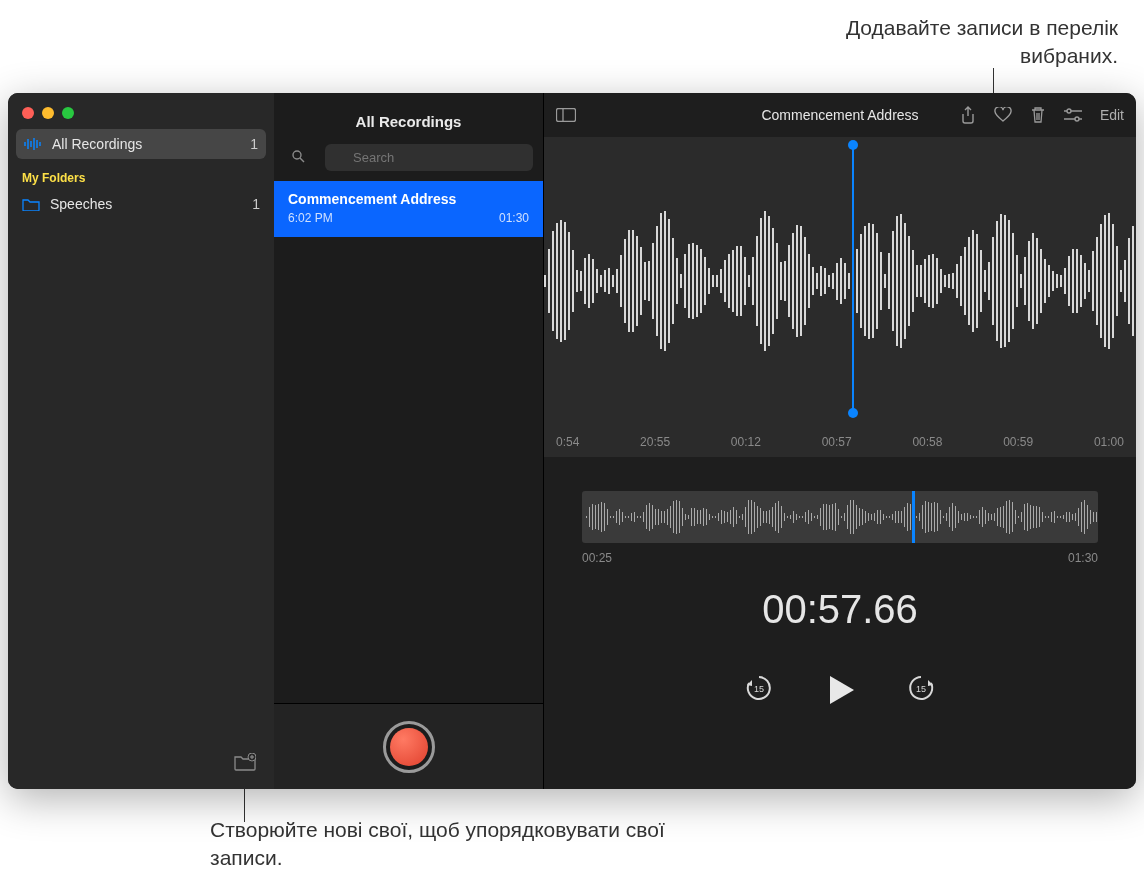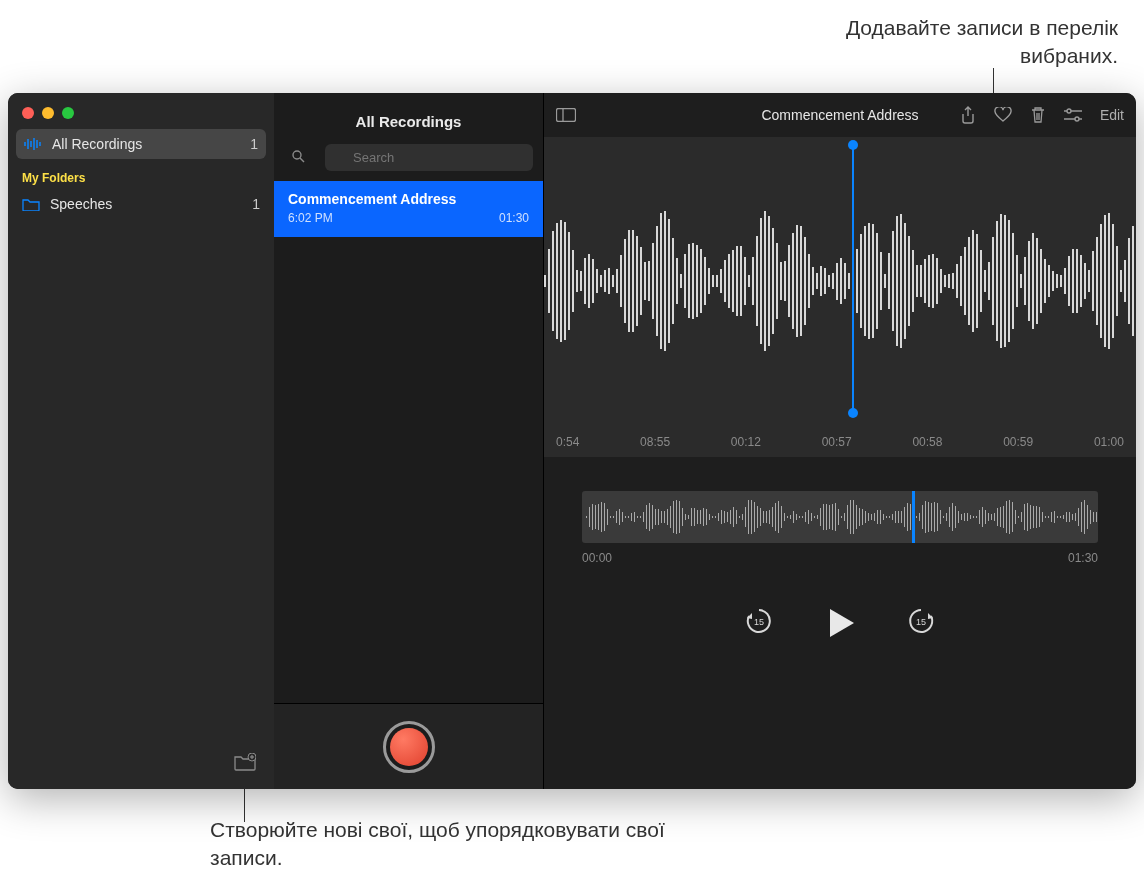--- a/index.html
+++ b/index.html
@@ -540,21 +540,21 @@
           <div class="bar" style="height: 113.322px;"></div>
           <div class="bar" style="height: 69.907px;"></div>
           <div class="bar" style="height: 22.3065px;"></div>
           <div class="bar" style="height: 41.9186px;"></div>
           <div class="bar" style="height: 86.9062px;"></div>
           <div class="bar" style="height: 110.414px;"></div>
         </div>
       <div class="playhead"></div>
       <div class="time-ruler">
         <span>0:54</span>
-        <span>08:55</span>
+        <span>20:55</span>
         <span>00:12</span>
         <span>00:57</span>
         <span>00:58</span>
         <span>00:59</span>
         <span>01:00</span>
       </div>
     </div>
 
     <div class="overview-strip">
       <div class="mini-bars" id="mini-bars">
@@ -726,24 +726,25 @@
           <div class="bar" style="height: 30.5333px;"></div>
           <div class="bar" style="height: 33.2117px;"></div>
           <div class="bar" style="height: 24.5657px;"></div>
           <div class="bar" style="height: 14.5838px;"></div>
           <div class="bar" style="height: 9.93515px;"></div>
           <div class="bar" style="height: 9.47032px;"></div>
         </div>
       <div class="overview-playhead"></div>
     </div>
     <div class="overview-times">
-      <span>00:00</span>
+      <span>00:25</span>
       <span>01:30</span>
     </div>
 
+    <div class="big-time">00:57.66</div>
 
     <div class="transport">
       <span class="skip-btn">
         <svg width="30" height="30" viewBox="0 0 30 30">
           <path fill="none" stroke="#d8d8d8" stroke-width="2" d="M15 4 A11 11 0 1 1 5 10"></path>
           <polygon points="3,12 8,7 8,13" fill="#d8d8d8"></polygon>
           <text x="15" y="19" text-anchor="middle" font-size="9" fill="#d8d8d8">15</text>
         </svg>
       </span>
       <span class="play-btn">

